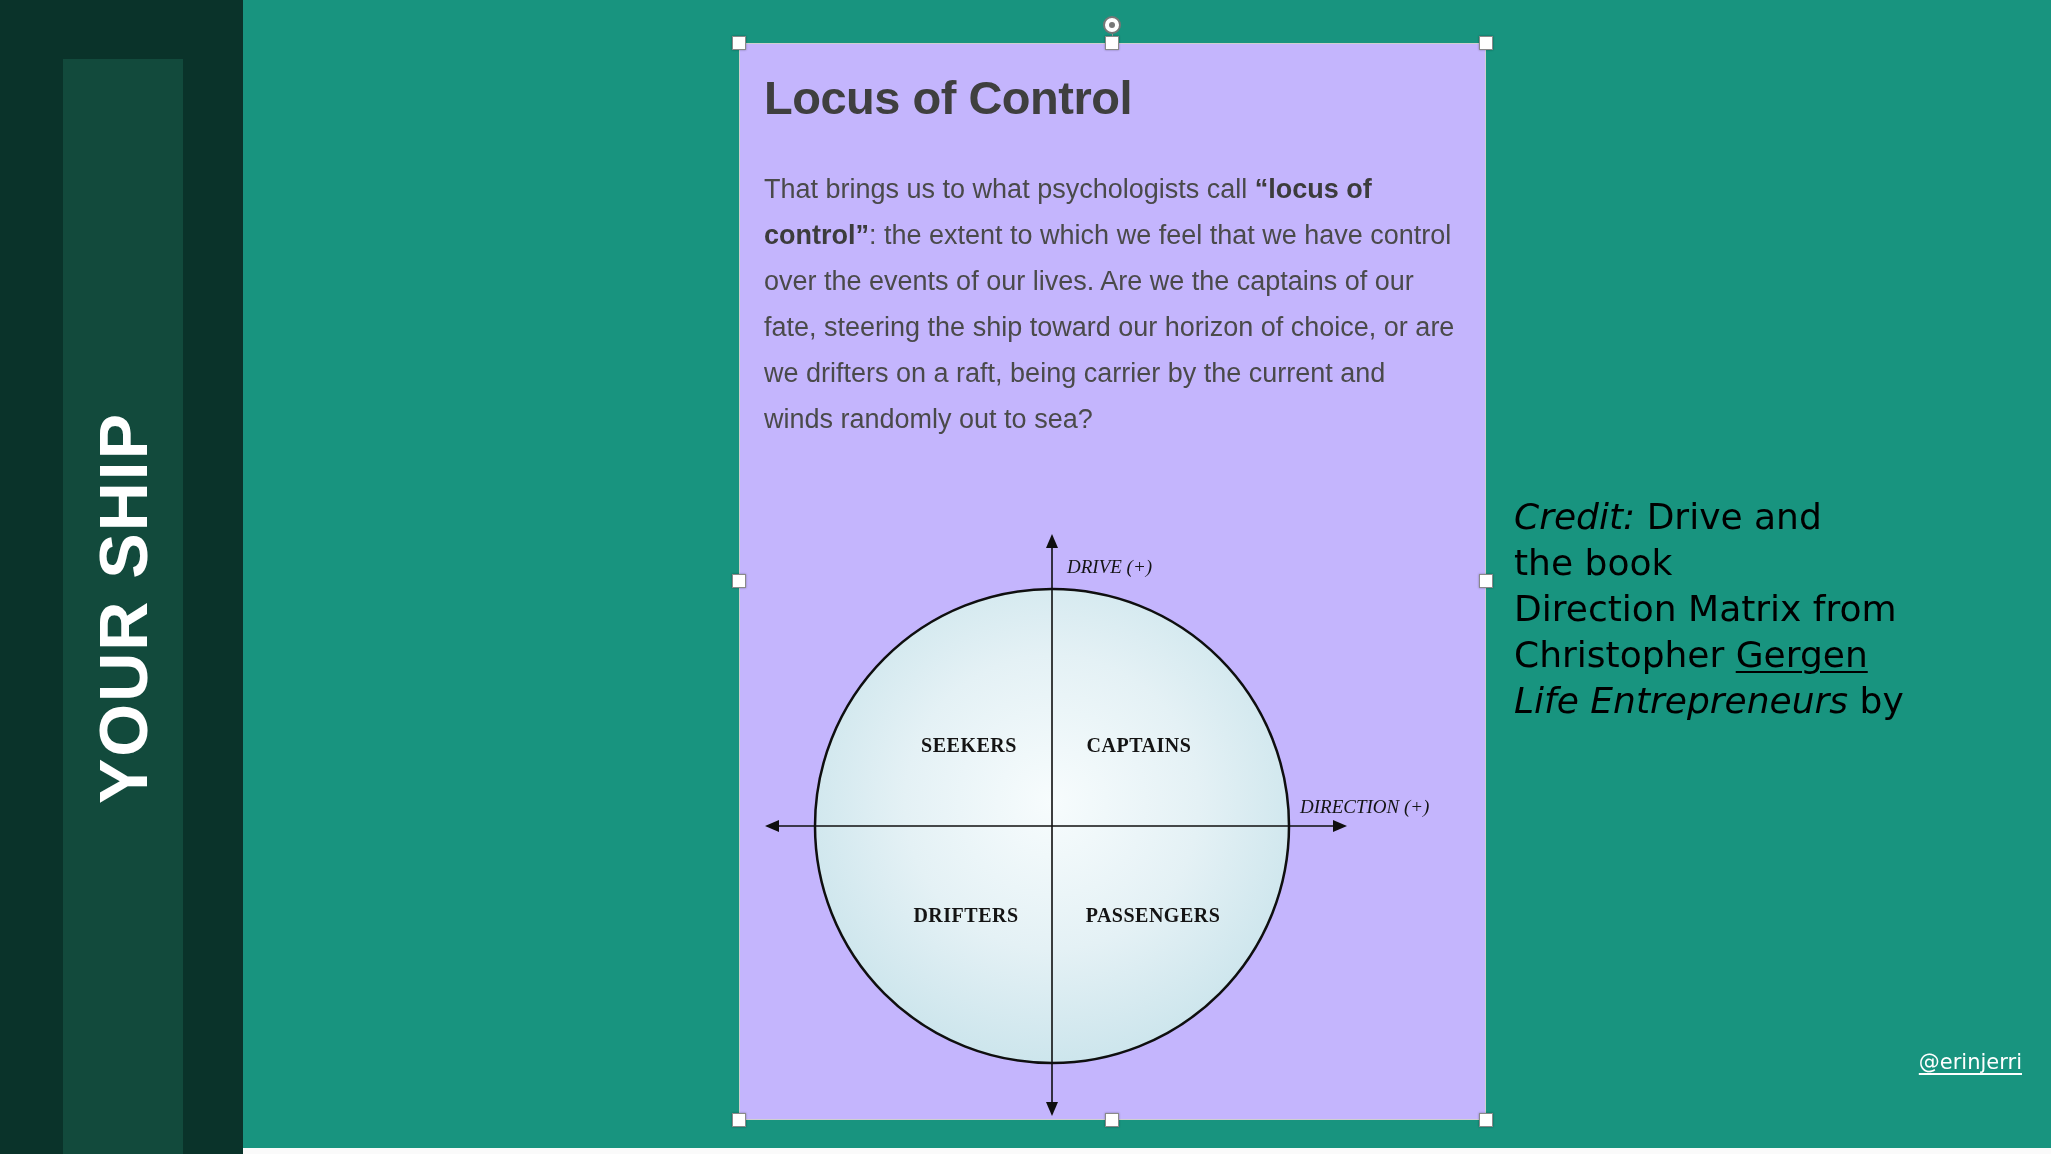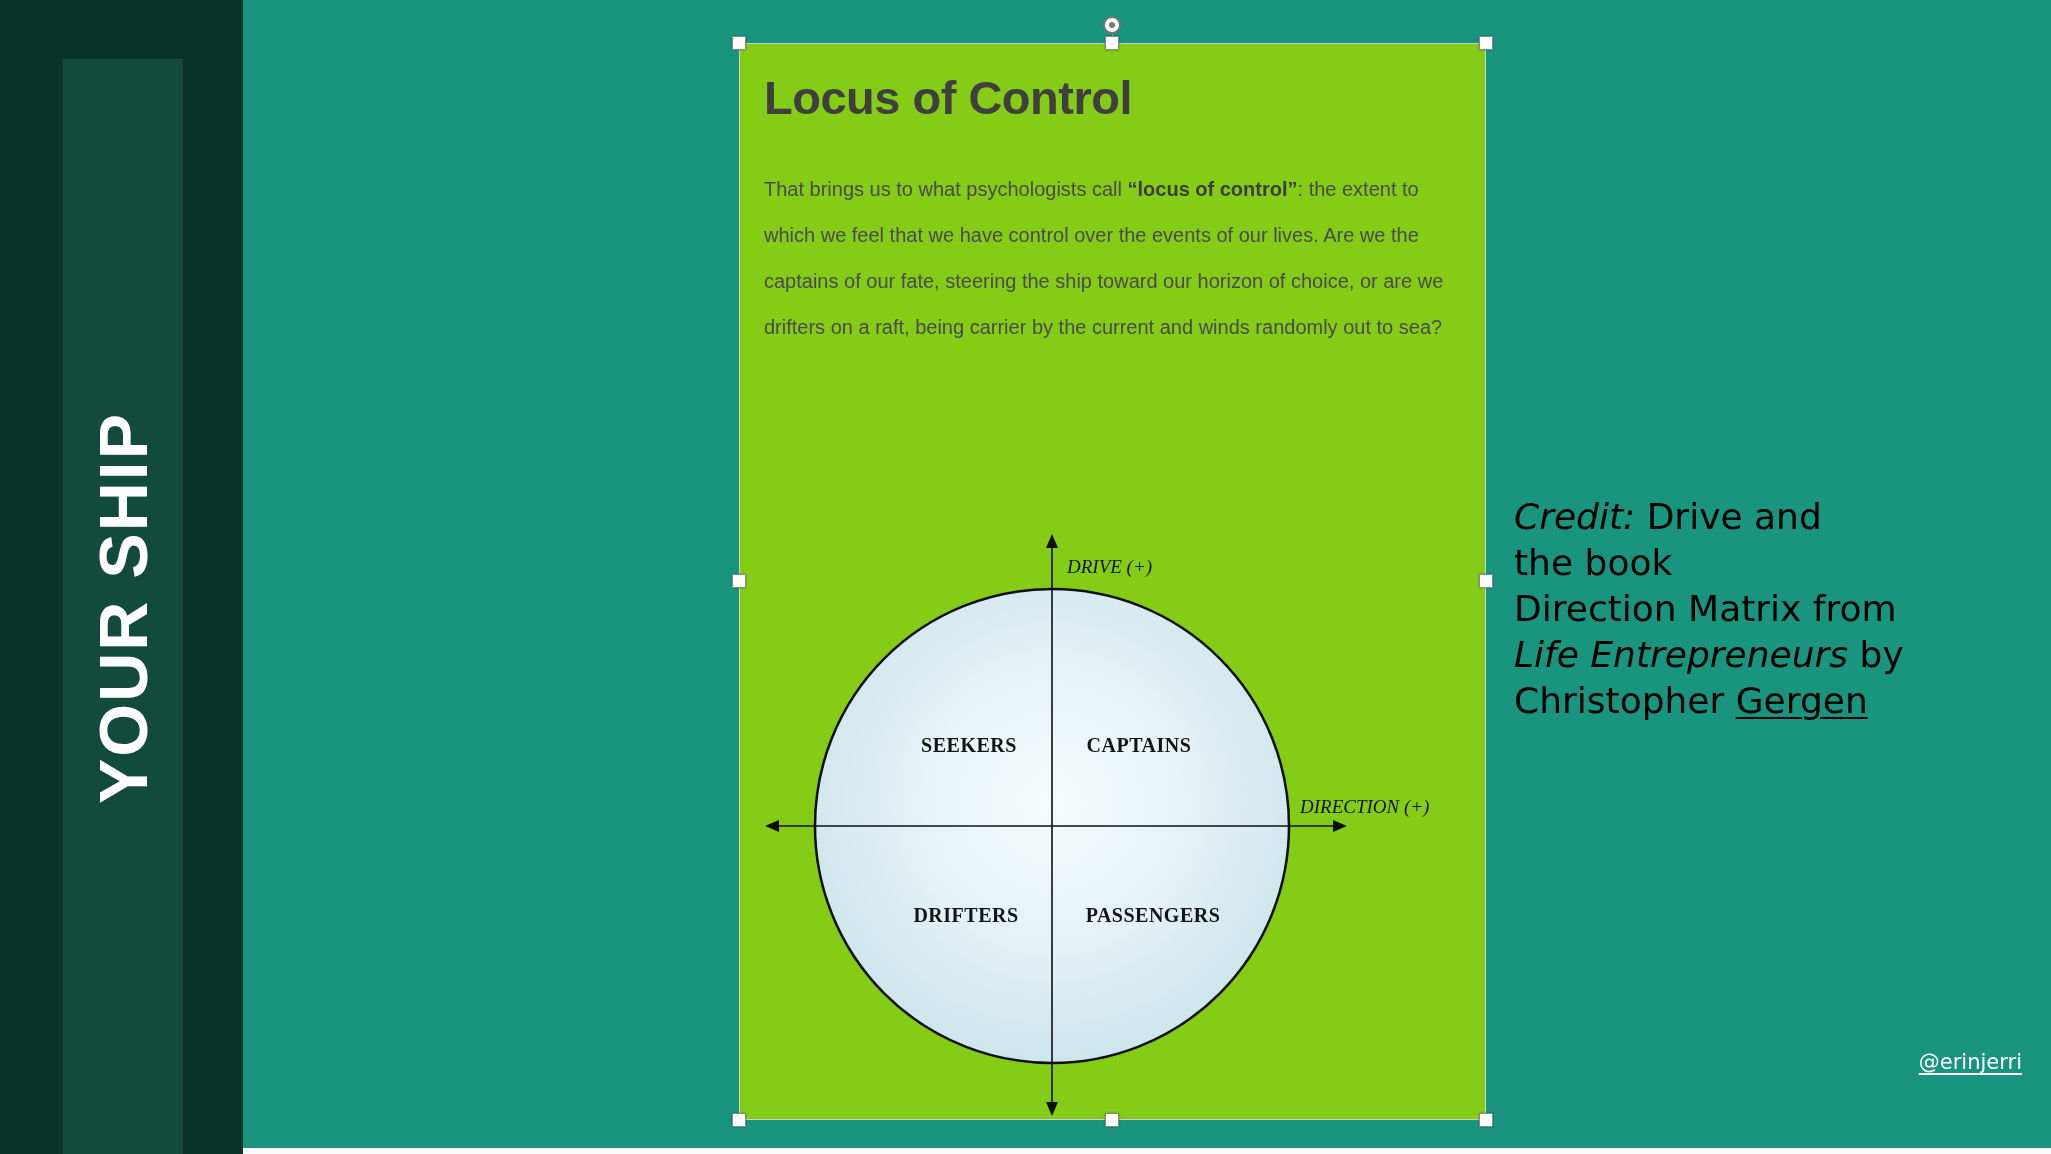--- a/index.html
+++ b/index.html
@@ -12,24 +12,24 @@
   .sidebar { position:absolute; left:0; top:0; width:243px; height:100%; background:#0a332a; }
   .sidebar-panel { position:absolute; left:63px; top:59px; bottom:0; width:120px; background:#124a3c; }
   .vertical-title {
     position:absolute; left:60px; top:549px;
     transform:translate(-50%,-50%) rotate(-90deg);
     font-size:68px; font-weight:700; color:#ffffff; letter-spacing:2px; white-space:nowrap;
   }
 
   
   .card { position:absolute; left:739px; top:43px; width:747px; height:1077px;
-          background:#84cc16; border:1px solid #cfcfcf; }
+          background:#c4b5fd; border:1px solid #cfcfcf; }
   .card-title { position:absolute; left:24px; top:26px; font-size:47px; font-weight:700;
                 color:#3f3f3f; letter-spacing:-0.5px; }
-  .card-body { position:absolute; left:24px; top:122px; width:694px; font-size:20px;
+  .card-body { position:absolute; left:24px; top:122px; width:694px; font-size:27px;
                line-height:46px; color:#4a4a4a; }
   .card-body strong { color:#3c3c3c; }
 
   .diagram { position:absolute; left:0; top:470px; width:747px; height:607px; }
   .axis-label { font-family:"Liberation Serif",serif; font-style:italic; font-size:19px; fill:#141414; }
   .quad-label { font-family:"Liberation Serif",serif; font-weight:bold; font-size:20px;
                 fill:#141414; letter-spacing:0.5px; }
 
   
   .handle { position:absolute; width:14px; height:14px; background:#ffffff;
@@ -109,20 +109,20 @@
   <div class="handle h-ml"></div>
   <div class="handle h-mr"></div>
   <div class="handle h-bl"></div>
   <div class="handle h-bm"></div>
   <div class="handle h-br"></div>
 
   <div class="credit">
     <div><em>Credit:</em><span> Drive and</span></div>
     <div>the book</div>
     <div>Direction Matrix from</div>
+    <div><span>Christopher </span><span class="u">Gergen</span></div>
     <div><em>Life Entrepreneurs</em><span> by</span></div>
-    <div><span>Christopher </span><span class="u">Gergen</span></div>
   </div>
 
   <div class="author">@erinjerri</div>
 
   <div class="bottom-strip"></div>
 </div>
 
 </body></html>

